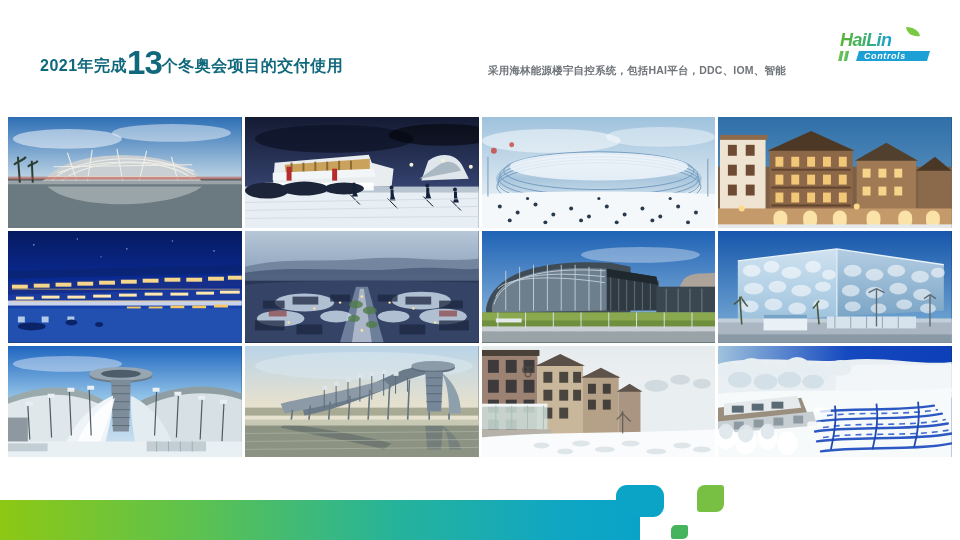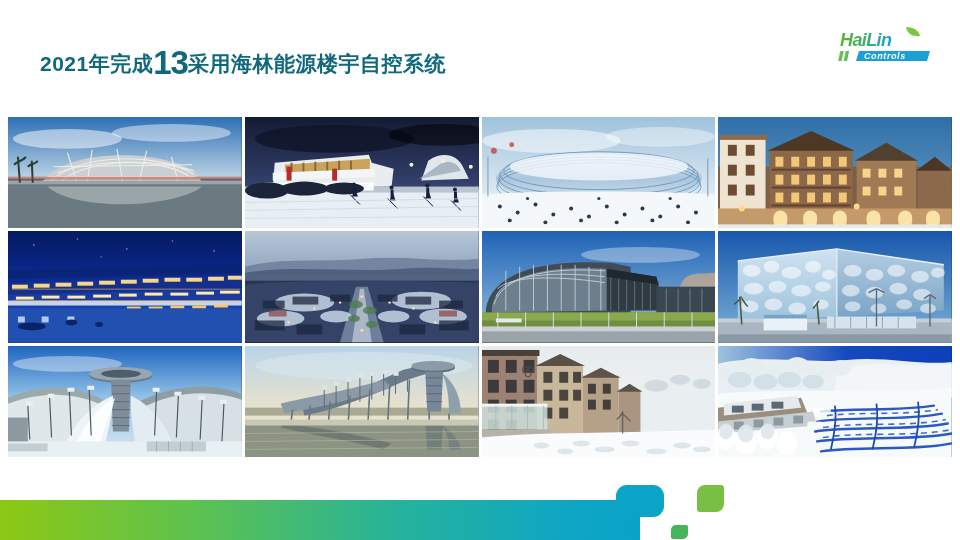--- a/index.html
+++ b/index.html
@@ -23,21 +23,21 @@
     letter-spacing:.5px;
     line-height:1;
   }
   .title .num{
     font-size:33px;
     font-weight:bold;
     vertical-align:-3px;
     letter-spacing:-1px;
     text-align:right;
   }
-  .title .t-small{font-size:21px;}
+  .title .t-small{font-size:16px;}
 
   .subtext{
     position:absolute;left:488px;top:60px;width:352px;
     color:#6f7479;
     font-size:10.5px;
     line-height:1.95;
     font-weight:bold;
     letter-spacing:.2px;
   }
 
@@ -81,24 +81,25 @@
   }
 </style>
 </head>
 <body>
 
 <div class="slide">
 
   <div class="header">
 
     <div class="title">
-      <span class="t-small">2021年完成</span><span class="num">13</span><span class="t-small">采用海林能源楼宇自控系统</span>
+      <span class="t-small">2021年完成</span><span class="num">13</span><span class="t-small">个冬奥会项目的交付使用</span>
     </div>
 
     <div class="subtext">
+      <div>采用海林能源楼宇自控系统，包括HAI平台，DDC、IOM、智能</div>
     </div>
 
     <div class="logo">
       <svg viewBox="0 0 100 40" width="100" height="40" aria-hidden="true">
         <defs>
           <linearGradient id="lgBrand" x1="0" y1="0" x2="1" y2="0">
             <stop offset="0%" stop-color="#5cb531"></stop>
             <stop offset="48%" stop-color="#3fb06a"></stop>
             <stop offset="100%" stop-color="#19a0d8"></stop>
           </linearGradient>

